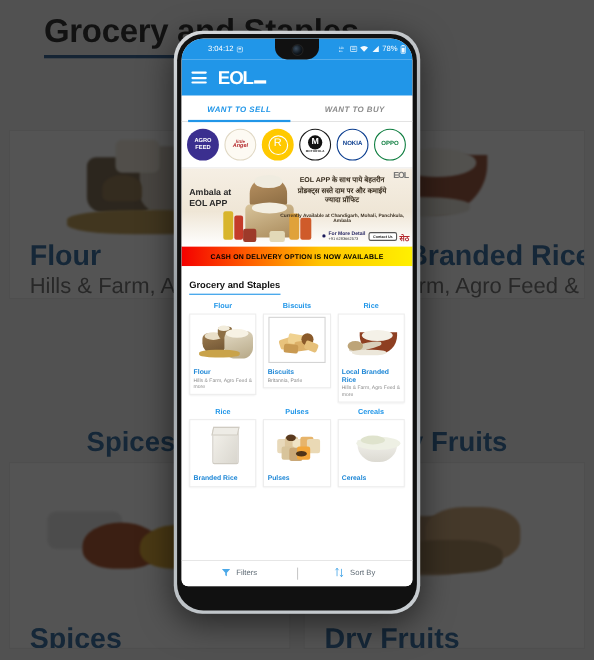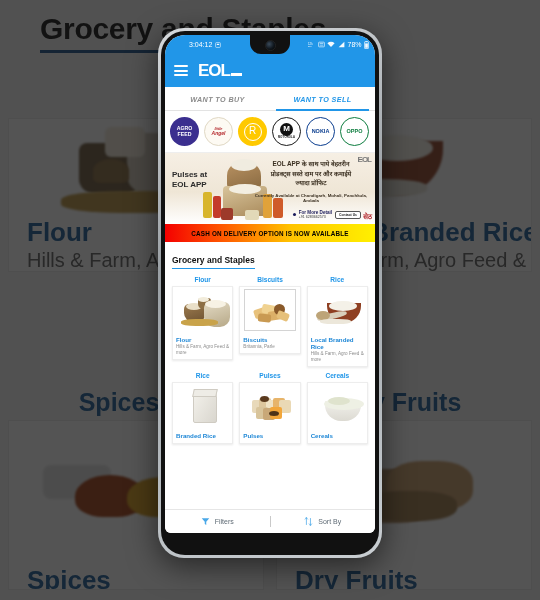--- a/index.html
+++ b/index.html
@@ -428,22 +428,22 @@
             <span></span>
             <span></span>
         </div>
         <div class="logo-eol">
           <span>EOL</span>
             <span class="tail"></span>
         </div>
       </div>
 
       <div id="tabs">
+        <div class="tab active">WANT TO SELL</div>
         <div class="tab">WANT TO BUY</div>
-        <div class="tab active">WANT TO SELL</div>
       </div>
 
       <div id="brands">
         <div class="brand b-agro">
           <div>
             <div>AGRO</div>
             <div>FEED</div>
           </div>
         </div>
         <div class="brand b-angel">
@@ -464,21 +464,21 @@
         </div>
         <div class="brand b-oppo">
           <span>OPPO</span>
         </div>
       </div>
 
       <div id="promo">
         <div class="promo-logo-tr">EOL</div>
 
         <div class="promo-left">
-          <div>Pulses at</div>
+          <div>Ambala at</div>
           <div>EOL APP</div>
         </div>
 
         <div class="promo-goods">
           <div class="sack" style="left:26px; top:4px; width:34px; height:26px; border-radius:14px 14px 4px 4px; background:linear-gradient(160deg,#b99262,#8a6b42);"></div>
           <div class="sack" style="left:30px; top:1px; width:26px; height:12px; background:#f0ece0; border-radius:50%;"></div>
           <div class="sack" style="left:22px; top:28px; width:44px; height:30px; background:linear-gradient(160deg,#d8c49b,#a98a5b); border-radius:4px;"></div>
           <div class="sack" style="left:28px; top:26px; width:32px; height:10px; background:#f3eee1; border-radius:50%;"></div>
           <div class="sack" style="left:2px; top:34px; width:9px; height:26px; background:#d8b52c; border-radius:2px;"></div>
           <div class="sack" style="left:12px; top:38px; width:8px; height:22px; background:#c43b2a; border-radius:2px;"></div>

